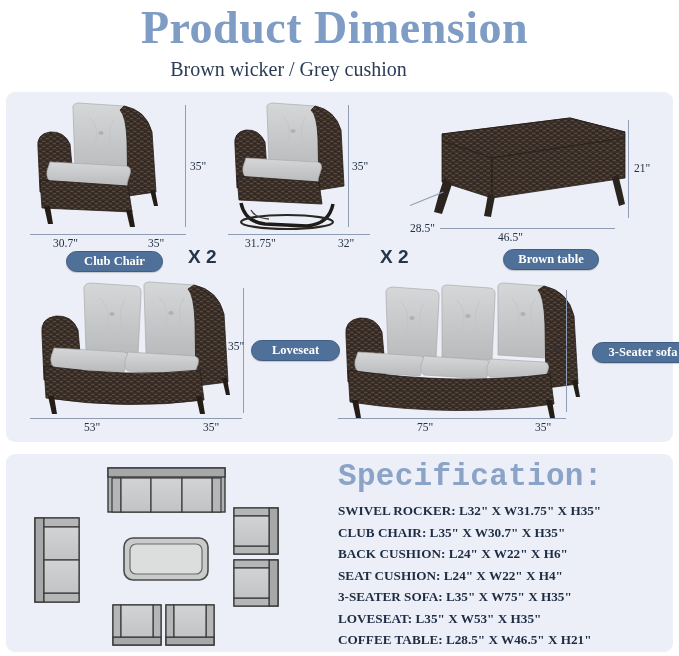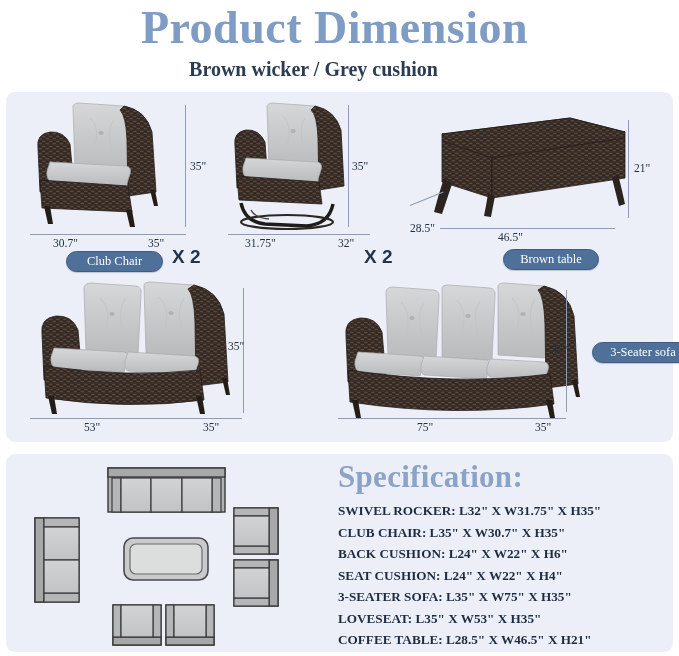--- a/index.html
+++ b/index.html
@@ -5,48 +5,48 @@
   html,body{margin:0;padding:0;background:#ffffff;}
   body{width:679px;height:656px;overflow:hidden;
        font-family:"Liberation Serif",serif;-webkit-font-smoothing:antialiased;}
   .page{position:relative;width:679px;height:656px;background:#ffffff;}
 
   
   .title{position:absolute;left:0;top:2px;width:669px;text-align:center;
          font-family:"Liberation Serif",serif;font-weight:bold;font-size:46px;
          letter-spacing:.5px;color:#7e9cc4;line-height:52px;}
   .subtitle{position:absolute;left:0;top:56px;width:577px;text-align:center;
-            font-family:"Liberation Serif",serif;font-weight:bold;font-size:20px;
-            color:#2b3c55;line-height:26px;padding-left:25px;}
+            font-family:"Liberation Serif",serif;font-weight:normal;font-size:20px;
+            color:#2b3c55;line-height:26px;}
 
   
   .panel{position:absolute;background:#eceff7;border-radius:9px;}
   #panel-top{left:6px;top:92px;width:667px;height:350px;}
   #panel-bottom{left:6px;top:454px;width:667px;height:198px;}
 
   
   .fig{position:absolute;}
   .badge{position:absolute;background:#4e7099;border:1px solid #3f5d82;
          border-radius:11px;color:#ffffff;font-family:"Liberation Serif",serif;
-         font-weight:normal;font-size:12.5px;line-height:19px;text-align:center;
+         font-weight:bold;font-size:12.5px;line-height:19px;text-align:center;
          height:19px;box-shadow:0 1px 1px rgba(0,0,0,.18);white-space:nowrap;}
   .mult{position:absolute;font-family:"Liberation Sans",sans-serif;
-        font-weight:bold;font-size:19px;color:#26344a;white-space:nowrap;}
+        font-weight:bold;font-size:19px;color:#26344a;white-space:nowrap;margin-left:16px;}
   .dim{position:absolute;font-family:"Liberation Serif",serif;
        font-size:11.5px;color:#223044;white-space:nowrap;}
   .dimv{position:absolute;font-family:"Liberation Serif",serif;
         font-size:11.5px;color:#223044;white-space:nowrap;}
   .line{position:absolute;background:#8e9cb4;}
   .lh{height:1px;}
   .lv{width:1px;}
   svg{display:block;overflow:visible;}
 
   
   .spec-title{position:absolute;left:338px;top:459px;
-              font-family:Liberation Serif, serif;font-weight:bold;font-size:31px;
+              font-family:Liberation Mono, monospace;font-weight:bold;font-size:31px;
               color:#8ba3c6;line-height:36px;letter-spacing:.3px;}
   .spec-list{position:absolute;left:338px;top:500px;width:336px;}
   .spec-line{font-family:"Liberation Serif",serif;font-weight:bold;font-size:13.2px;
              color:#1e2c42;line-height:21.5px;white-space:nowrap;}
 </style>
 </head>
 <body>
 
 <div class="page">
 
@@ -176,20 +176,21 @@
       <path d="M168 118 L172 136 L177 136 L174 118 Z" fill="#231c17"></path>
       <path d="M194 100 L198 117 L202 117 L199 100 Z" fill="#231c17"></path>
     </svg>
   </div>
   <div class="line lv" style="left:243px;top:288px;height:125px;"></div>
   <div class="line lh" style="left:30px;top:418px;width:156px;"></div>
   <div class="line lh" style="left:186px;top:418px;width:56px;"></div>
   <div class="dimv" style="left:228px;top:340px;">35"</div>
   <div class="dim" style="left:84px;top:421px;">53"</div>
   <div class="dim" style="left:203px;top:421px;">35"</div>
+  <div class="badge" style="left:251px;top:340px;width:87px;">Loveseat</div>
 
   <div class="fig" style="left:336px;top:276px;">
     <svg width="250" height="145" viewBox="0 0 250 145">
       <path d="M50 18 Q49 12 56 11 L98 14 Q104 15 103 22 L100 84 L52 80 Z" fill="url(#cu1)" stroke="#a9aaab" stroke-width="0.7"></path>
       <path d="M106 14 Q105 9 112 9 L154 12 Q160 13 159 20 L156 84 L106 81 Z" fill="url(#cu1)" stroke="#a9aaab" stroke-width="0.7"></path>
       <path d="M162 12 Q161 7 168 7 L208 10 Q214 11 213 18 L210 82 L162 79 Z" fill="url(#cu1)" stroke="#a9aaab" stroke-width="0.7"></path>
       <ellipse cx="76" cy="42" rx="2.6" ry="2" fill="#b0b1b2"></ellipse>
       <ellipse cx="132" cy="40" rx="2.6" ry="2" fill="#b0b1b2"></ellipse>
       <ellipse cx="187" cy="38" rx="2.6" ry="2" fill="#b0b1b2"></ellipse>
       <path d="M65 26 Q76 37 70 58" stroke="#c2c3c4" stroke-width="0.8" fill="none"></path>

